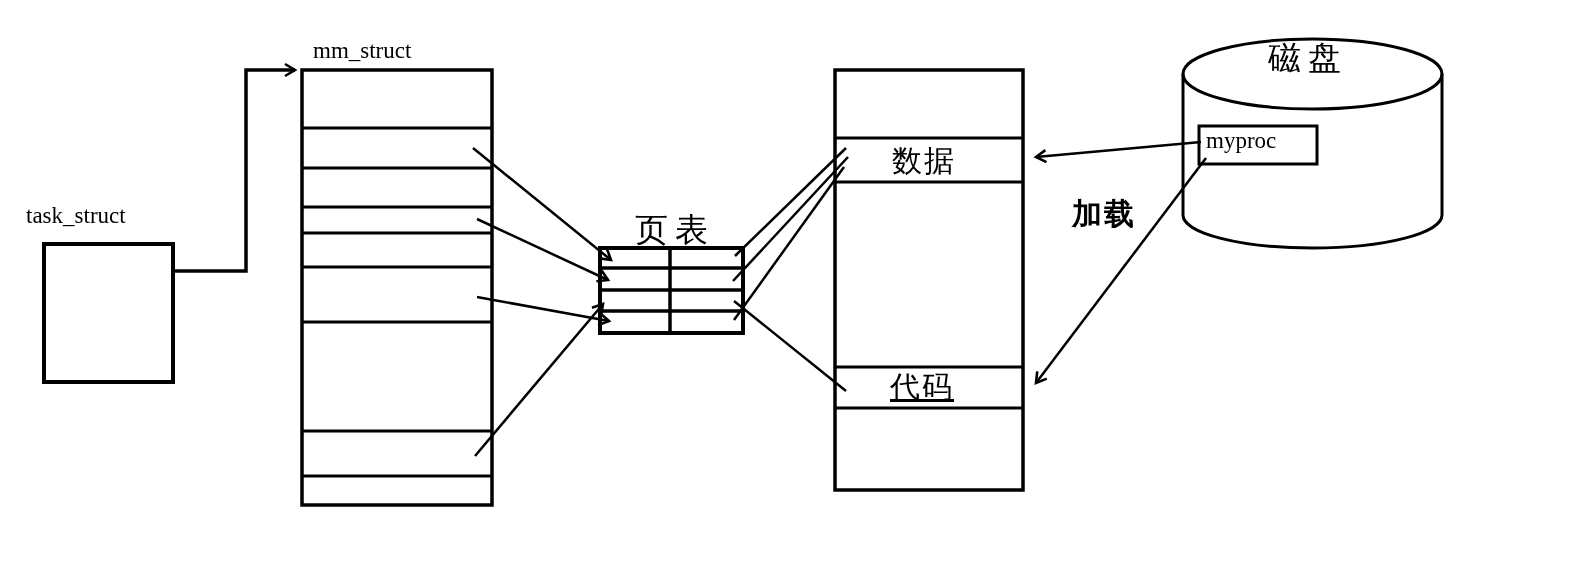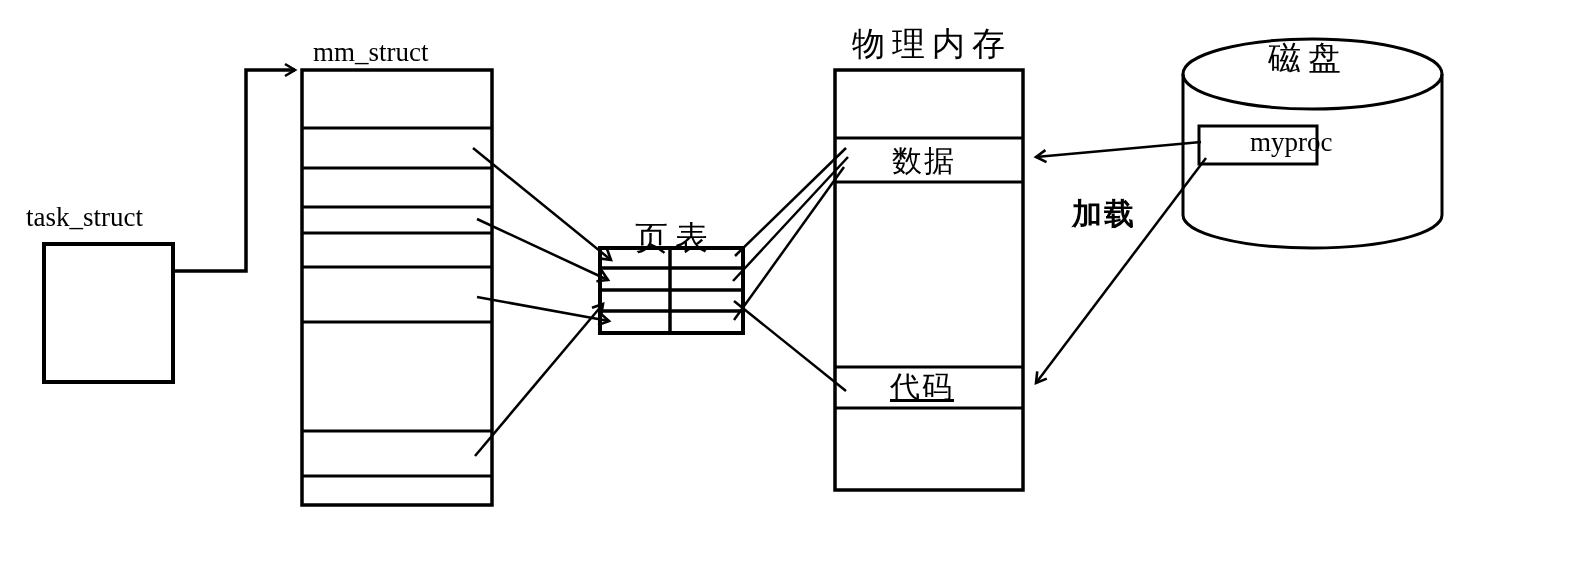--- a/index.html
+++ b/index.html
@@ -20,21 +20,21 @@
     position: absolute;
     left: 0;
     top: 0;
   }
   .lbl {
     position: absolute;
     white-space: nowrap;
     line-height: 1.1;
     color: #000000;
   }
-  .lbl-en { font-size: 27px; }
+  .lbl-en { font-size: 23px; }
   .lbl-cjk { font-size: 33px; letter-spacing: 7px; }
   .lbl-cjk-sm { font-size: 30px; letter-spacing: 2px; }
 </style>
 </head>
 <body>
 
 <div class="canvas">
 
   <svg width="1569" height="575" viewBox="0 0 1569 575">
     <defs>
@@ -103,27 +103,26 @@
     <g stroke="#000000" stroke-width="2.5" fill="none">
       <line x1="1201" y1="142" x2="1036" y2="157" marker-end="url(#arw)"></line>
       <line x1="1206" y1="158" x2="1036" y2="383" marker-end="url(#arw)"></line>
     </g>
   </svg>
 
   <div class="lbl lbl-en" style="left:26px; top:203px;text-align:right;">task_struct</div>
 
   <div class="lbl lbl-en" style="left:313px; top:38px;">mm_struct</div>
 
-  <div class="lbl lbl-cjk" style="left:635px; top:220px;">页表</div>
+  <div class="lbl lbl-cjk" style="left:635px; top:212px;">页表</div>
 
-  <div class="lbl lbl-cjk" style="left:852px; top:26px;">物理内存</div>
 
   <div class="lbl lbl-cjk-sm" style="left:892px; top:144px;">数据</div>
 
   <div class="lbl lbl-cjk-sm" style="left:890px; top:370px;text-decoration:underline;">代码</div>
 
   <div class="lbl lbl-cjk" style="left:1268px; top:0px;margin-top:40px;">磁盘</div>
 
-  <div class="lbl lbl-en" style="left:1206px; top:128px;margin-left:44px;">myproc</div>
+  <div class="lbl lbl-en" style="left:1206px; top:128px;">myproc</div>
 
   <div class="lbl lbl-cjk-sm" style="left:1072px; top:197px;font-weight:bold;">加载</div>
 
 </div>
 
 </body></html>

